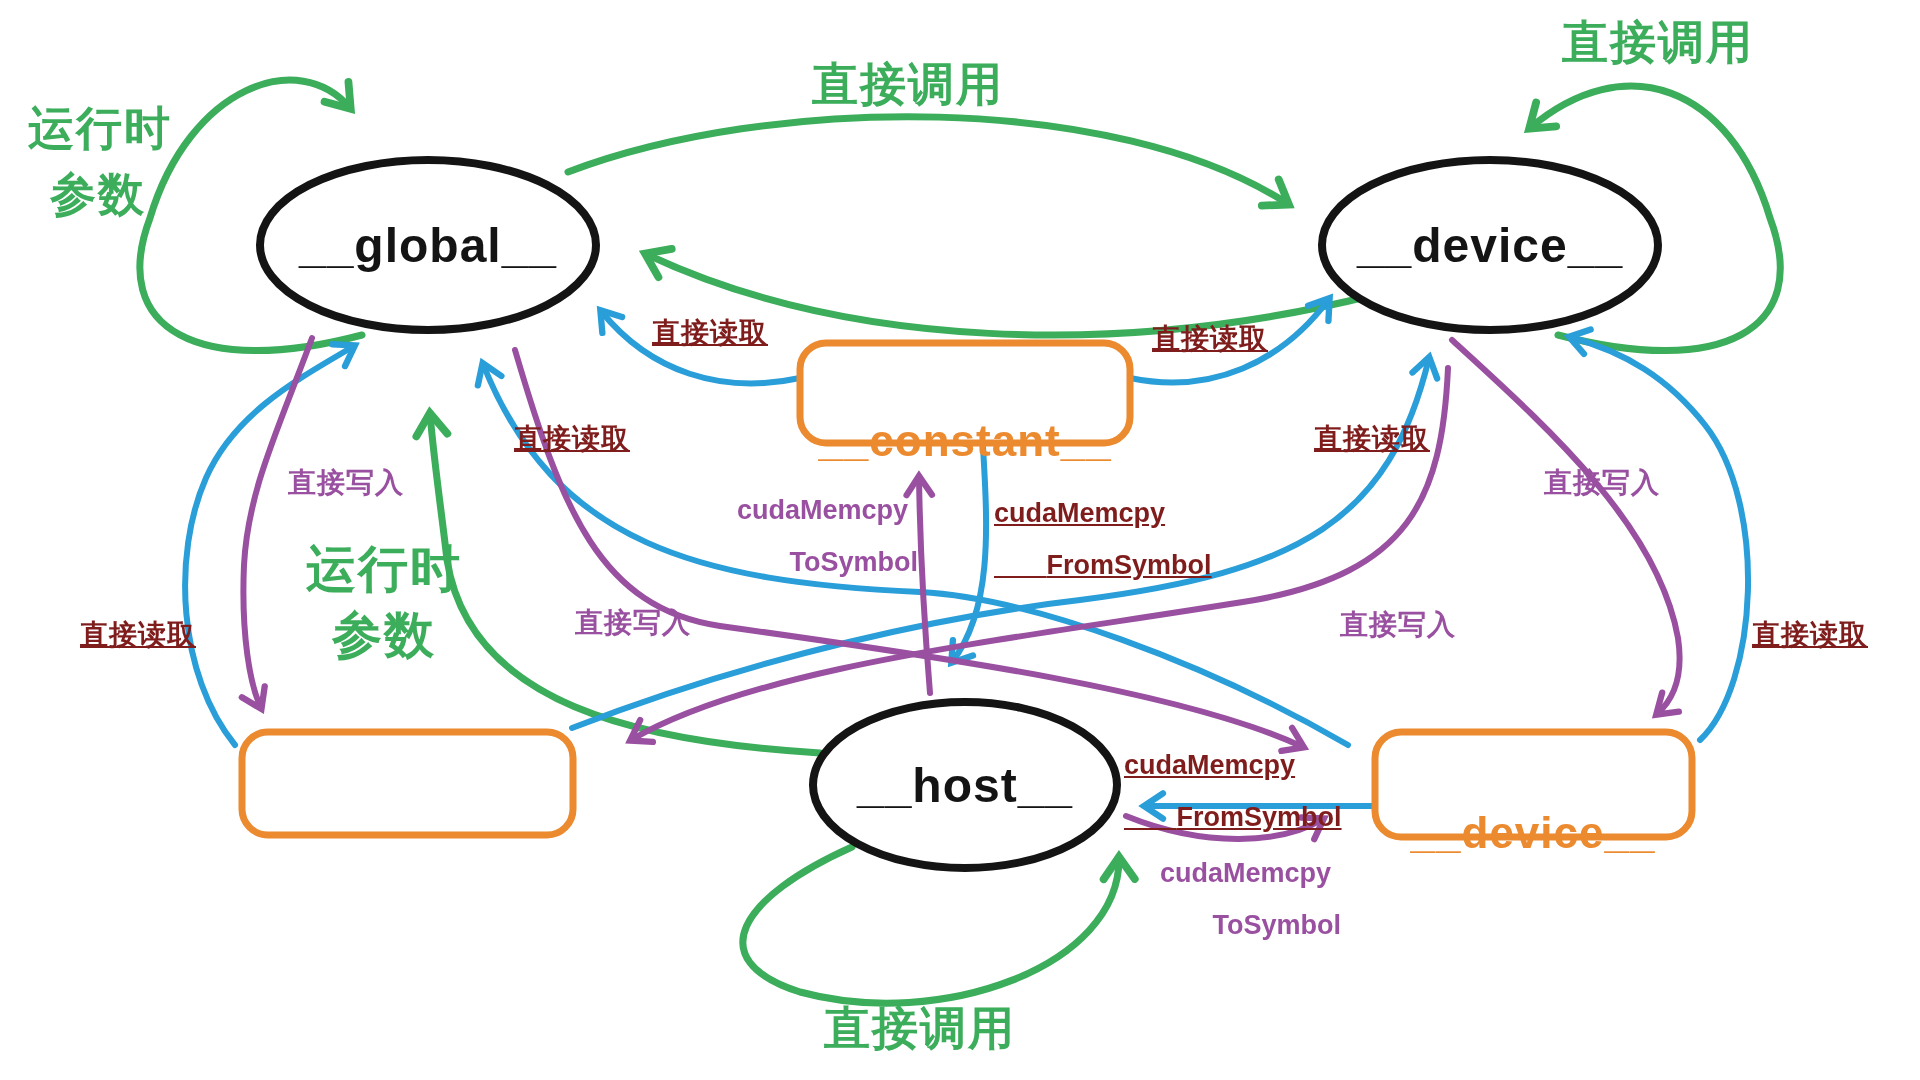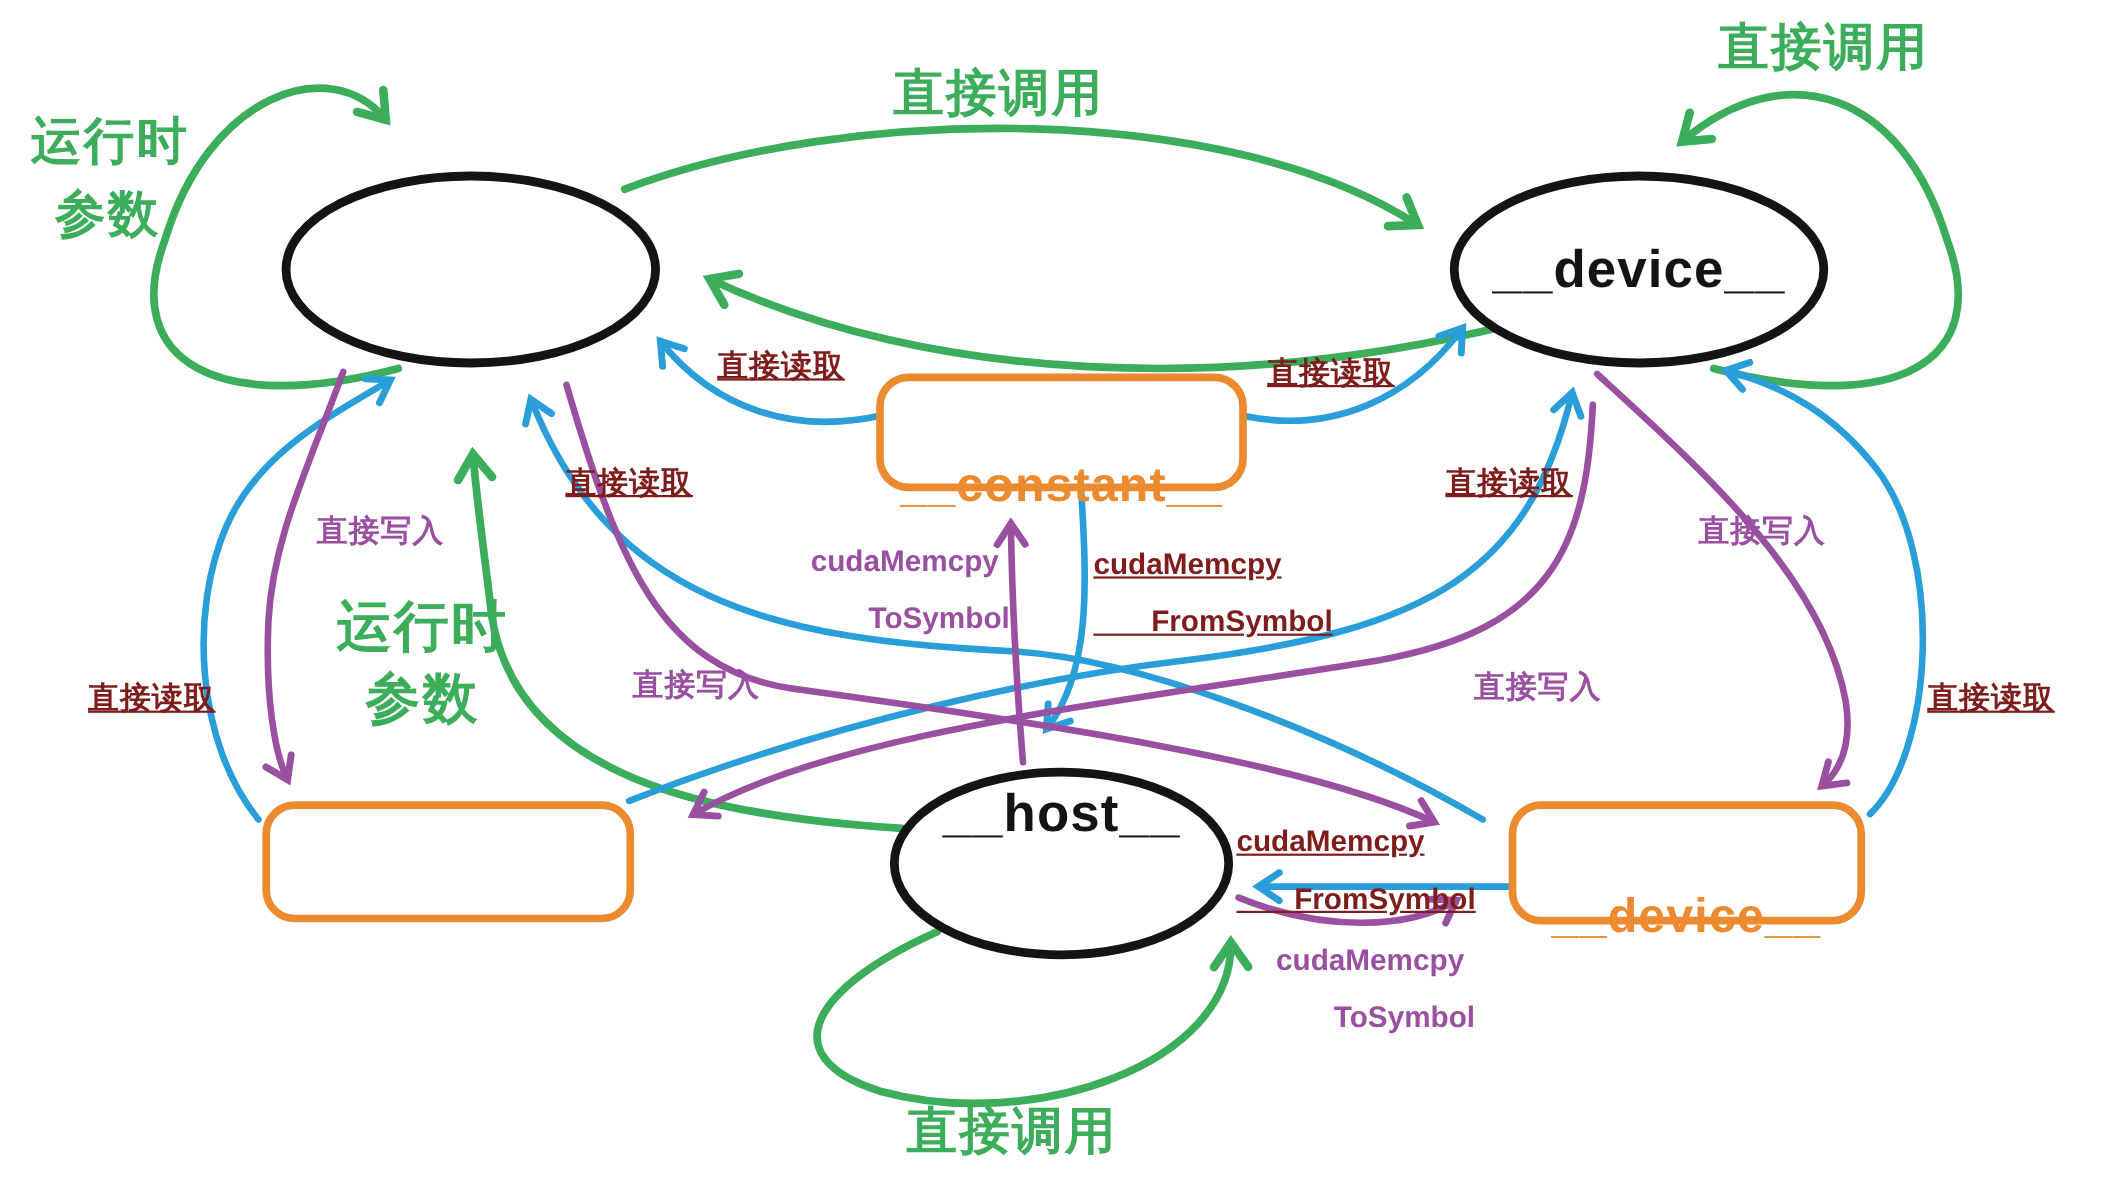--- a/index.html
+++ b/index.html
@@ -64,22 +64,23 @@
     <path d="M 1126,816 C 1205,848 1282,844 1323,819" fill="none" stroke="#9a50a0" stroke-width="6" stroke-linecap="round" marker-end="url(#mP)"></path>
 
     <ellipse cx="428" cy="245" rx="168" ry="85" fill="#ffffff" stroke="#141414" stroke-width="8"></ellipse>
     <ellipse cx="1490" cy="245" rx="168" ry="85" fill="#ffffff" stroke="#141414" stroke-width="8"></ellipse>
     <ellipse cx="965" cy="785" rx="152" ry="83" fill="#ffffff" stroke="#141414" stroke-width="8"></ellipse>
     <rect x="800" y="343" width="330" height="100" rx="26" fill="#ffffff" stroke="#ec8a2f" stroke-width="7"></rect>
     <rect x="242" y="732" width="331" height="103" rx="26" fill="#ffffff" stroke="#ec8a2f" stroke-width="7"></rect>
     <rect x="1375" y="732" width="317" height="105" rx="26" fill="#ffffff" stroke="#ec8a2f" stroke-width="7"></rect>
   </svg>
 
+  <div class="node-label fn" style="left:428px;top:245px;">__global__</div>
   <div class="node-label fn" style="left:1490px;top:245px;">__device__</div>
-  <div class="node-label fn" style="left:965px;top:740px;text-align:right;">__host__</div>
+  <div class="node-label fn" style="left:965px;top:785px;text-align:right;">__host__</div>
   <div class="node-label var" style="left:965px;top:393px;">__constant__</div>
   <div class="node-label var" style="left:1533px;top:785px;">__device__</div>
 
   <div class="lbl green big" style="left:28px;top:104px;">运行时</div>
   <div class="lbl green big" style="left:50px;top:170px;">参数</div>
   <div class="lbl green big" style="left:812px;top:60px;">直接调用</div>
   <div class="lbl green big" style="left:1562px;top:18px;">直接调用</div>
   <div class="lbl green big" style="left:306px;top:542px;font-size:50px;">运行时</div>
   <div class="lbl green big" style="left:332px;top:608px;font-size:50px;">参数</div>
   <div class="lbl green big" style="left:824px;top:1004px;">直接调用</div>

